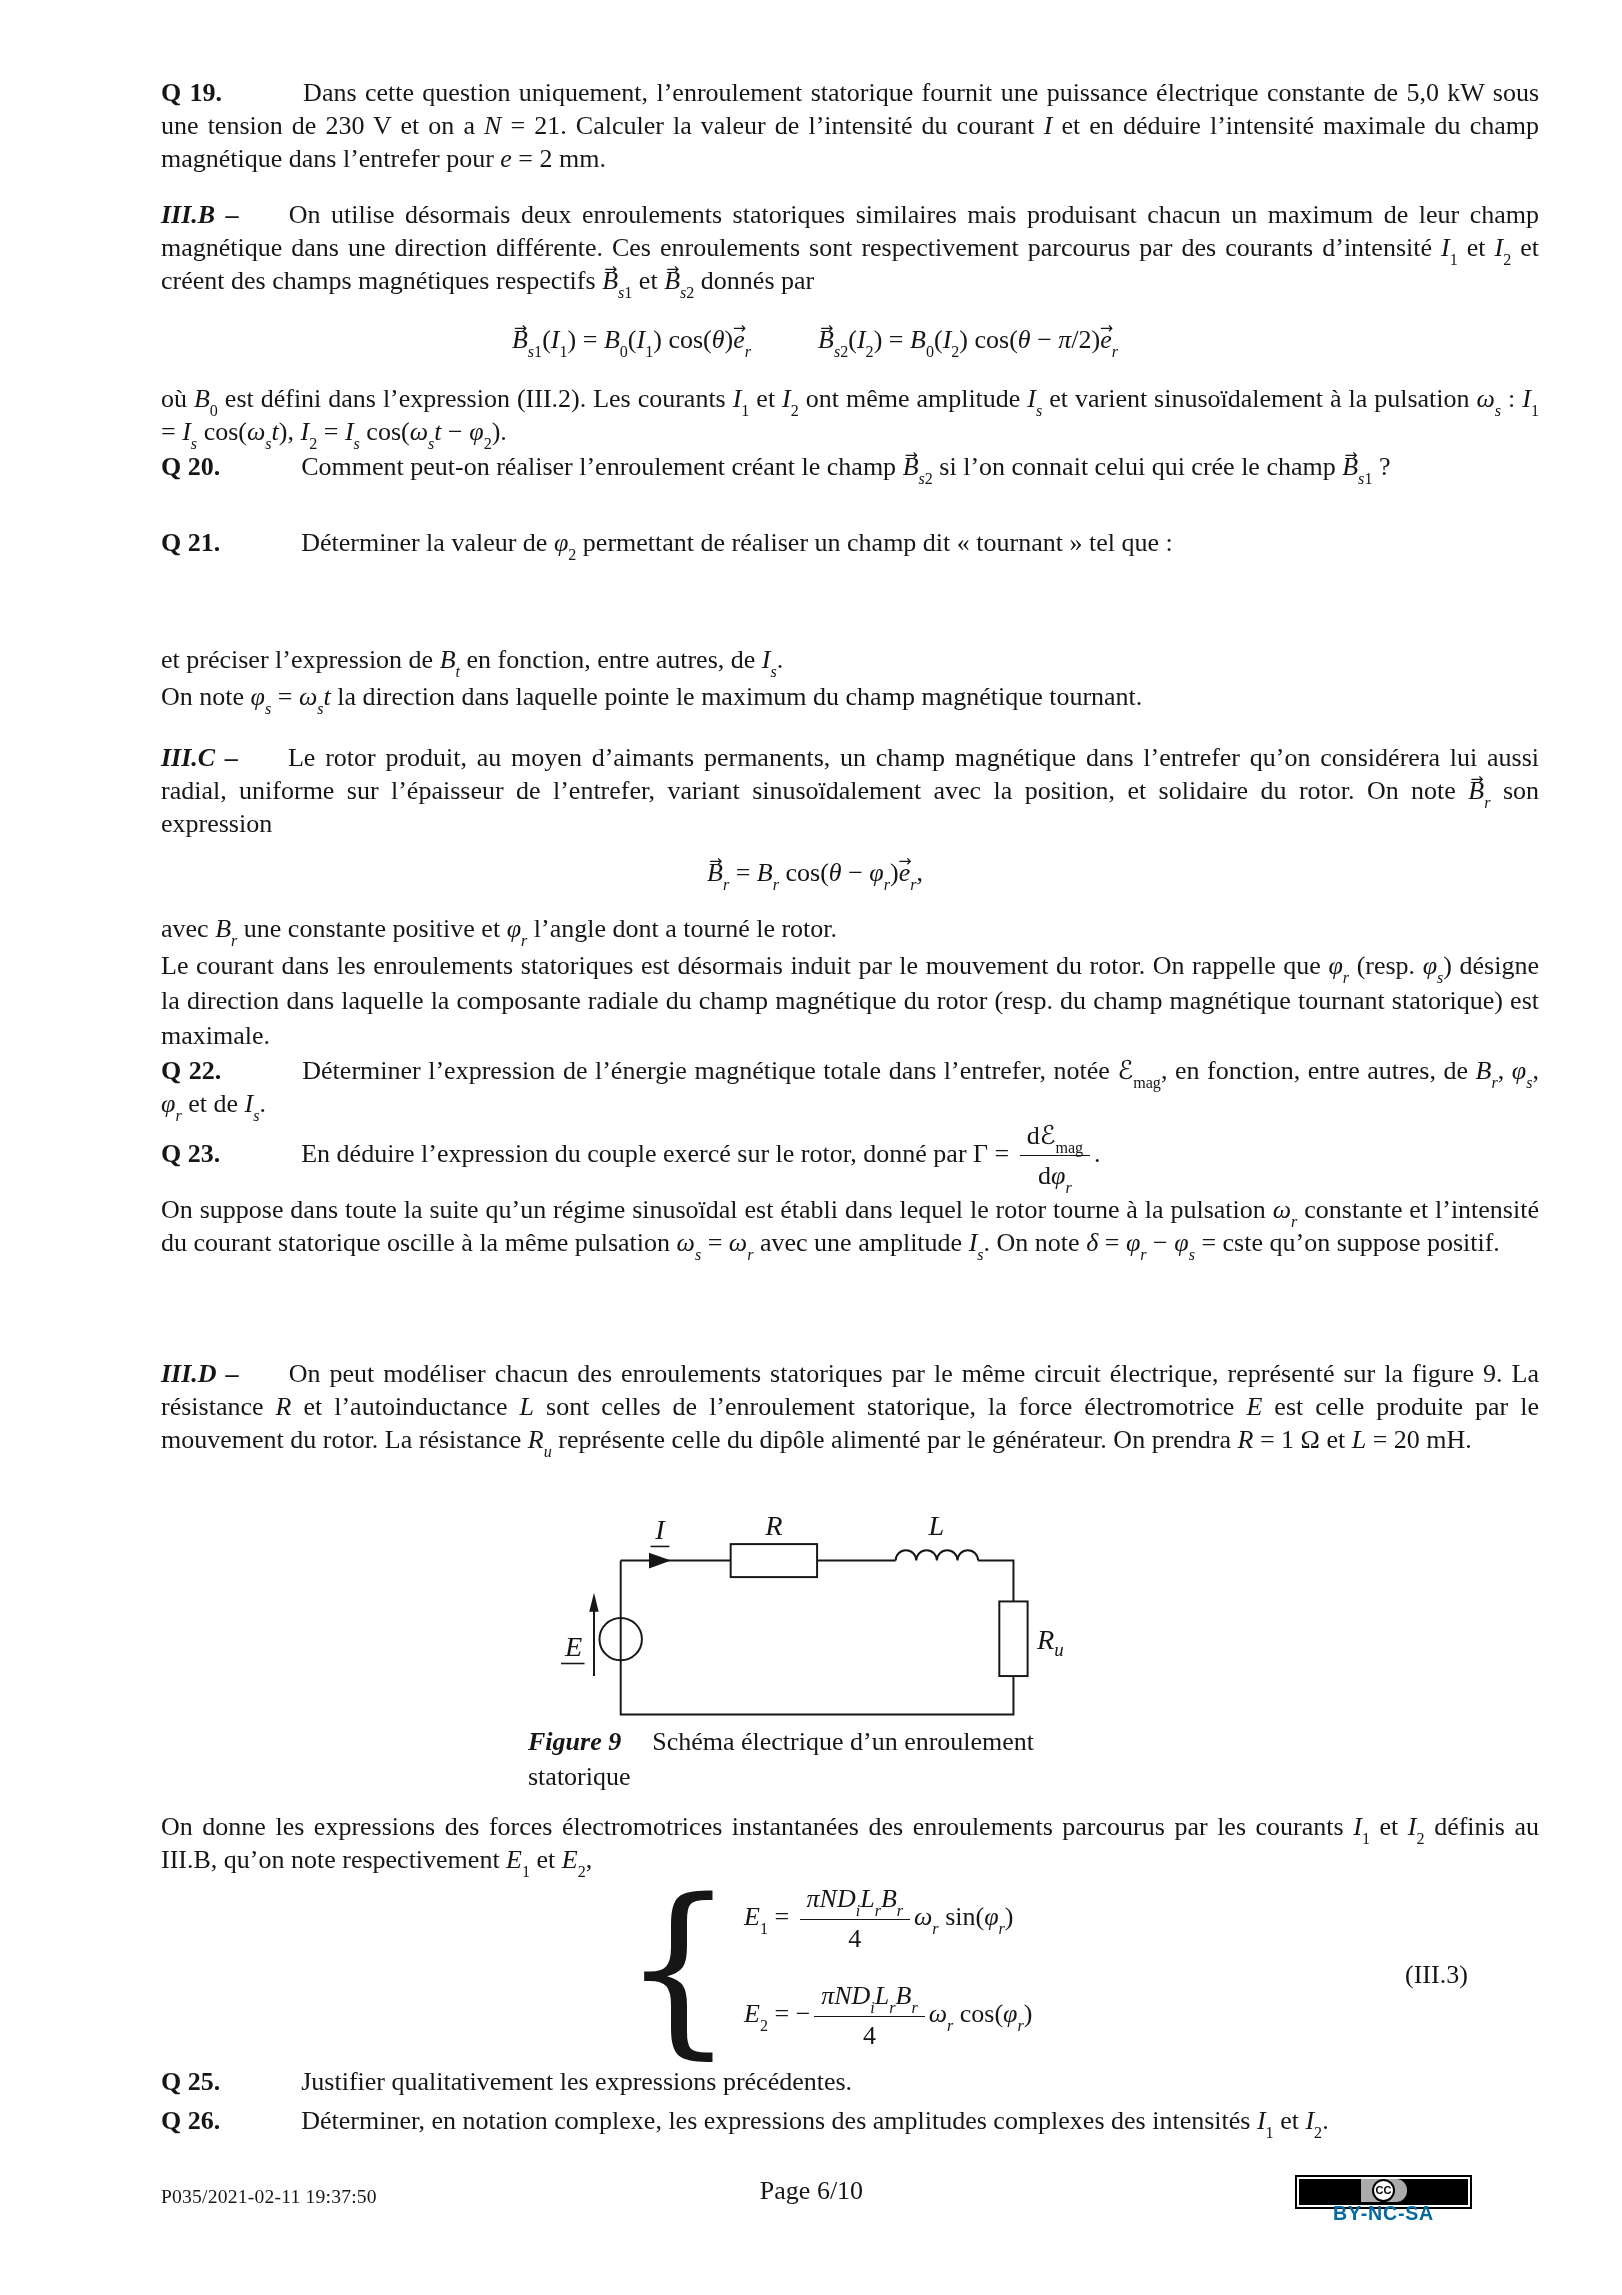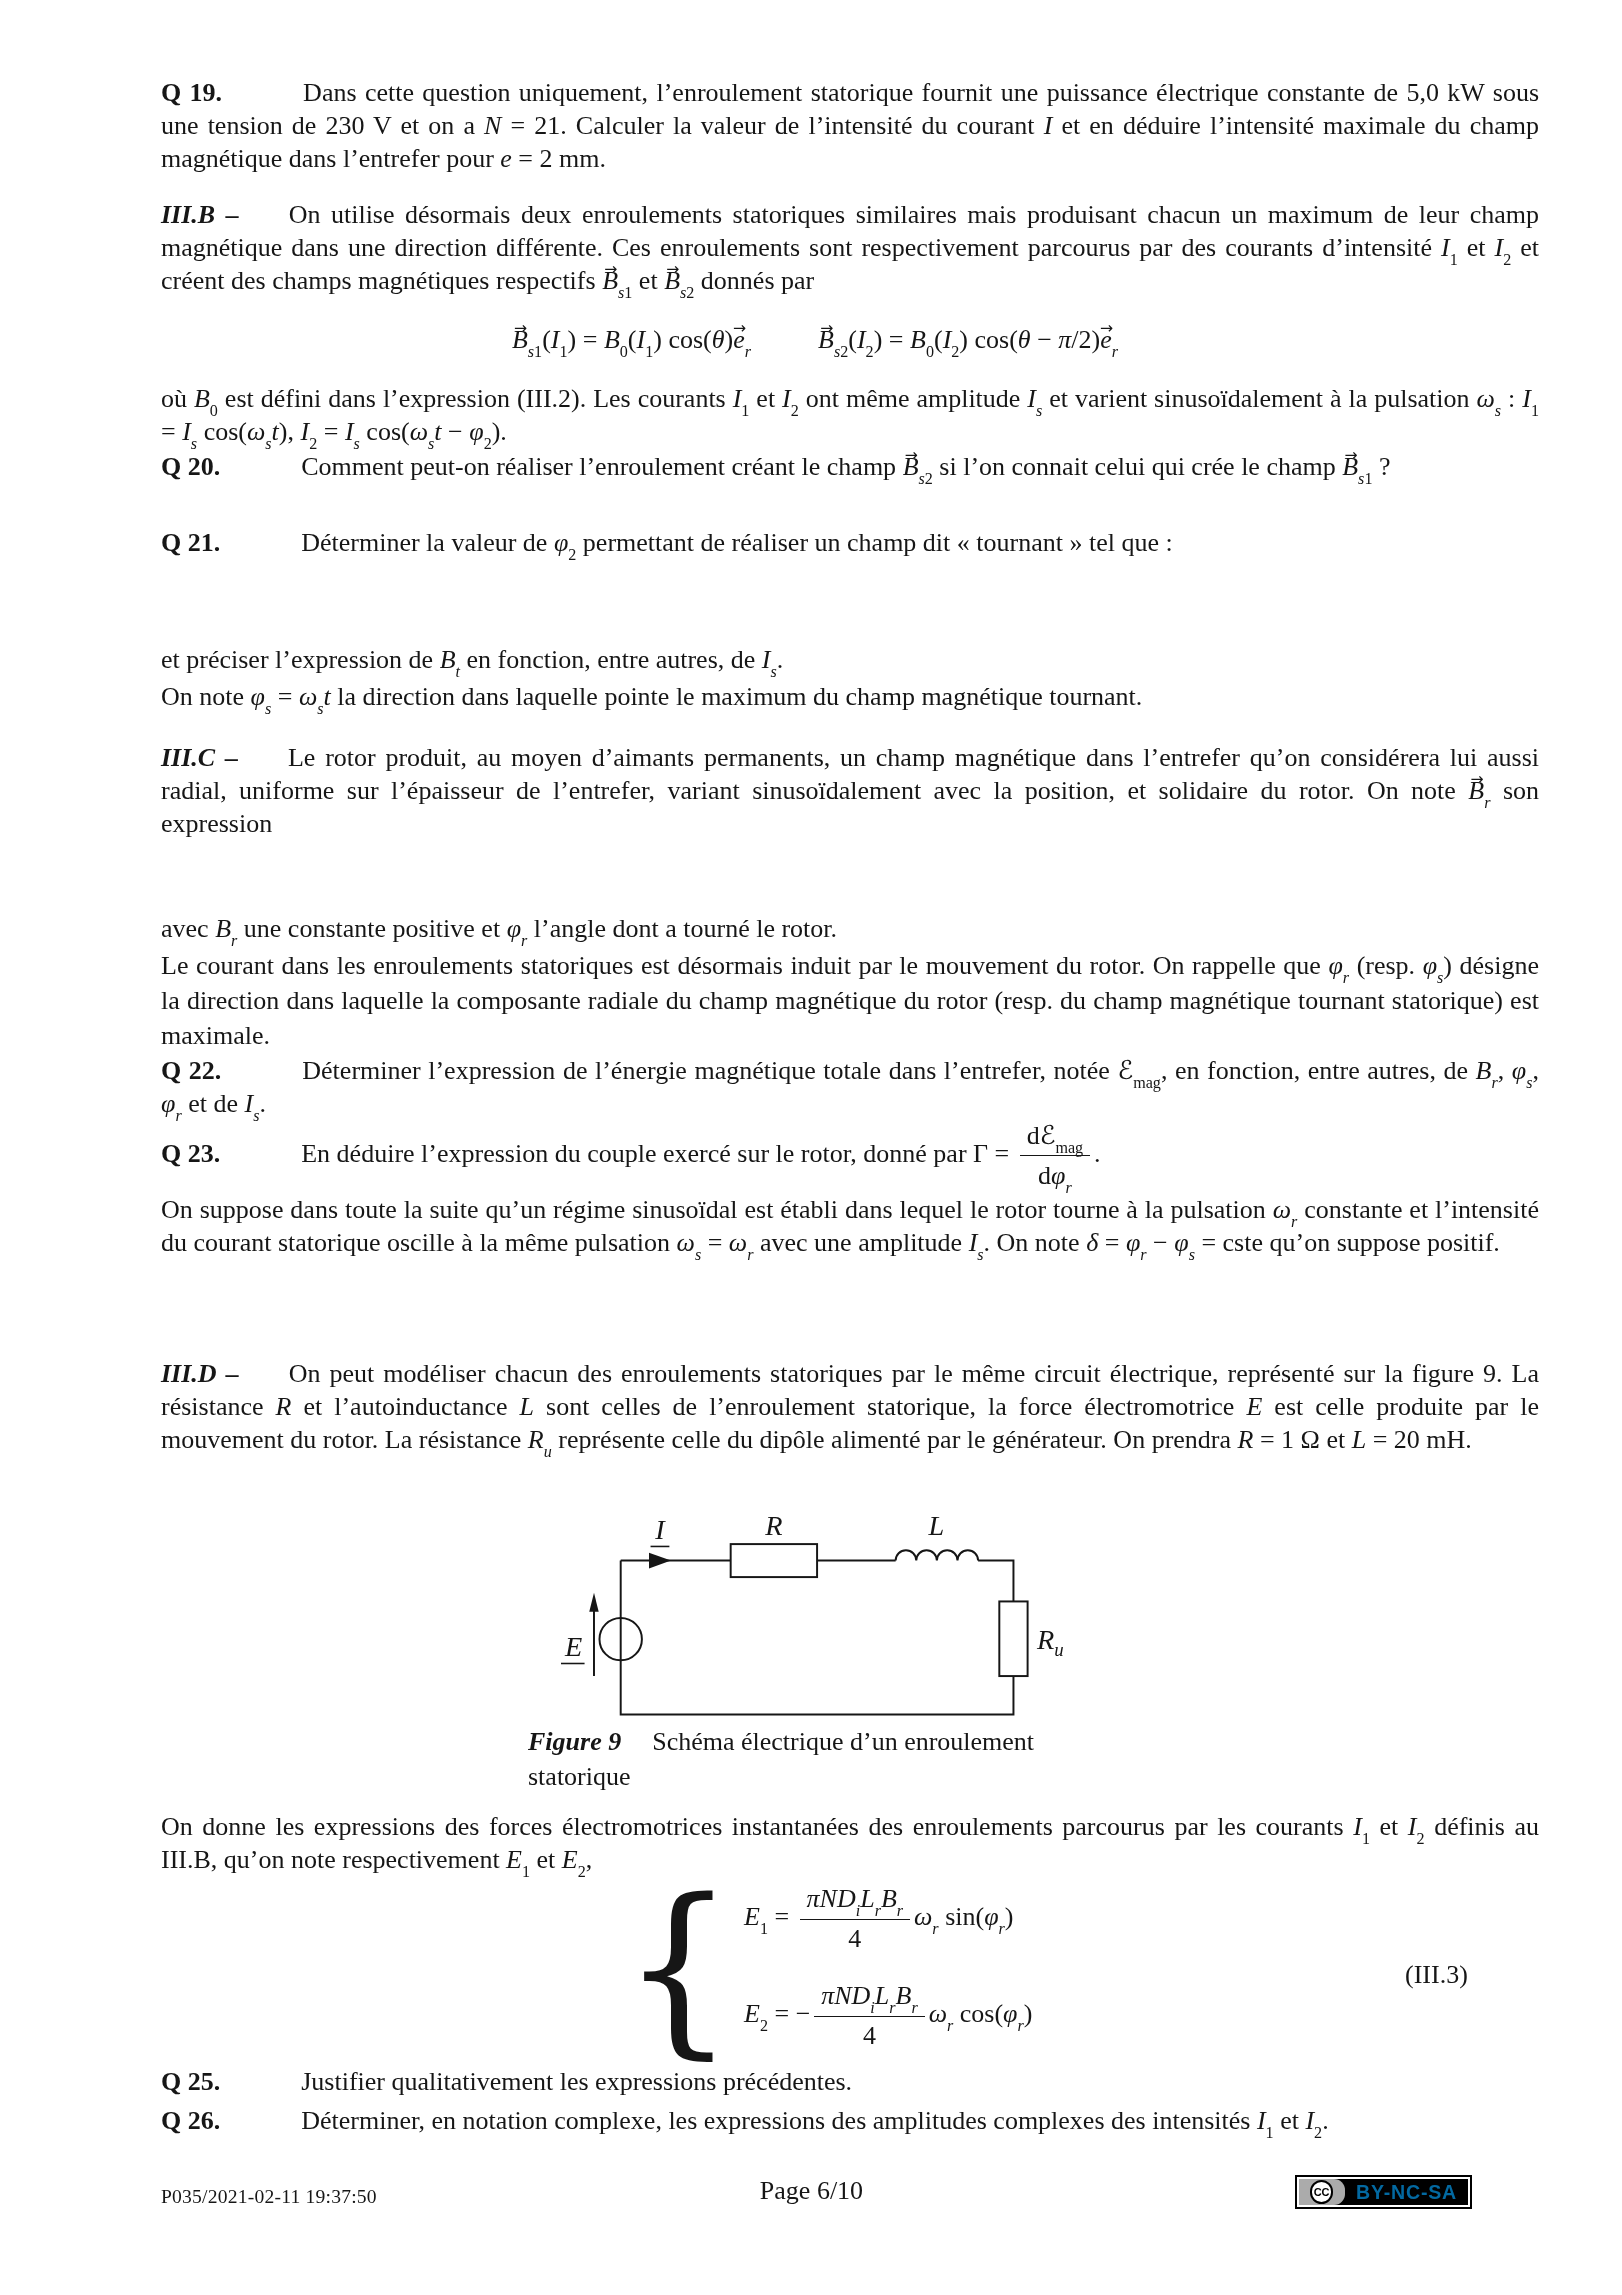--- a/index.html
+++ b/index.html
@@ -42,21 +42,21 @@
              text-align:left; margin:0; }
   .caption b { font-weight:bold;font-style:italic; }
 
   .circuit { position:absolute; left:550px; top:1511px; }
 
   .footer-left { position:absolute; left:161px; top:2186px; font-size:19.6px; letter-spacing:0.2px; }
   .footer-center { position:absolute; left:0; right:0; top:2176px; text-align:center; font-size:26px; }
 
   .badge { position:absolute; left:1295px; top:2175px; width:177px; height:34px;
            background:#fff; border:2.4px solid #000; box-sizing:border-box; padding:1.6px; }
-  .badge-inner { background:#000; width:100%; height:100%; display:flex; align-items:center; }
+  .badge-inner { background:#000; width:100%; height:100%; display:flex; align-items:center;flex-direction:column; }
   .badge-left { width:46px; height:100%; background:#ababab; display:flex; align-items:center;
                 justify-content:center; border-radius:0 11px 11px 0; }
   .badge-cc { width:19.6px; height:19.6px; border-radius:50%; background:#fff; border:2.4px solid #000;
               color:#000; font-family:"Liberation Sans",sans-serif; font-weight:bold; font-size:11px;
               display:flex; align-items:center; justify-content:center; }
   .badge-text { flex:1; text-align:center; color:#0369a1; font-family:"Liberation Sans",sans-serif;
                 font-weight:bold; font-size:19.6px; letter-spacing:0.8px; }
 
   svg text { font-family:"Liberation Serif","DejaVu Serif",serif; }
 </style>
@@ -76,20 +76,21 @@
   <p class="blk" style="top:450px"><b class="qlabel">Q 20.</b><span class="tab"></span><span>Comment peut-on réaliser l’enroulement créant le champ <span class="vec">B</span><sub><i>s</i>2</sub> si l’on connait celui qui crée le champ <span class="vec">B</span><sub><i>s</i>1</sub> ?</span></p>
 
   <p class="blk" style="top:526px"><b class="qlabel">Q 21.</b><span class="tab"></span><span>Déterminer la valeur de <i>φ</i><sub>2</sub> permettant de réaliser un champ dit « tournant » tel que :</span></p>
 
 
   <p class="blk" style="top:643px"><span>et préciser l’expression de <i>B</i><sub><i>t</i></sub> en fonction, entre autres, de <i>I</i><sub><i>s</i></sub>.</span></p>
   <p class="blk" style="top:680px"><span>On note <i>φ</i><sub><i>s</i></sub> = <i>ω</i><sub><i>s</i></sub><i>t</i> la direction dans laquelle pointe le maximum du champ magnétique tournant.</span></p>
 
   <p class="blk" style="top:741px"><b class="sec">III.C –</b><span class="stab"></span><span>Le rotor produit, au moyen d’aimants permanents, un champ magnétique dans l’entrefer qu’on considérera lui aussi radial, uniforme sur l’épaisseur de l’entrefer, variant sinusoïdalement avec la position, et solidaire du rotor. On note <span class="vec">B</span><sub><i>r</i></sub> son expression</span></p>
 
+  <div class="eq" style="top:853px"><span class="vec">B</span><sub><i>r</i></sub> = <i>B</i><sub><i>r</i></sub> cos(<i>θ</i> − <i>φ</i><sub><i>r</i></sub>)<span class="vec">e</span><sub><i>r</i></sub>,</div>
 
   <p class="blk" style="top:948px; line-height:35px;"><span>Le courant dans les enroulements statoriques est désormais induit par le mouvement du rotor. On rappelle que <i>φ</i><sub><i>r</i></sub> (resp. <i>φ</i><sub><i>s</i></sub>) désigne la direction dans laquelle la composante radiale du champ magnétique du rotor (resp. du champ magnétique tournant statorique) est maximale.</span></p>
   <p class="blk" style="top:912px"><span>avec <i>B</i><sub><i>r</i></sub> une constante positive et <i>φ</i><sub><i>r</i></sub> l’angle dont a tourné le rotor.</span></p>
 
   <p class="blk" style="top:1054px"><b class="qlabel">Q 22.</b><span class="tab"></span><span>Déterminer l’expression de l’énergie magnétique totale dans l’entrefer, notée <span class="scr">ℰ</span><sub>mag</sub>, en fonction, entre autres, de <i>B</i><sub><i>r</i></sub>, <i>φ</i><sub><i>s</i></sub>, <i>φ</i><sub><i>r</i></sub> et de <i>I</i><sub><i>s</i></sub>.</span></p>
 
   <p class="blk" style="top:1119px"><b class="qlabel">Q 23.</b><span class="tab"></span><span>En déduire l’expression du couple exercé sur le rotor, donné par Γ = <span class="frac">
           <span class="fn">d<span class="scr">ℰ</span><sub>mag</sub></span>
           <span class="fd">d<i>φ</i><sub><i>r</i></sub></span>
         </span>.</span></p>

